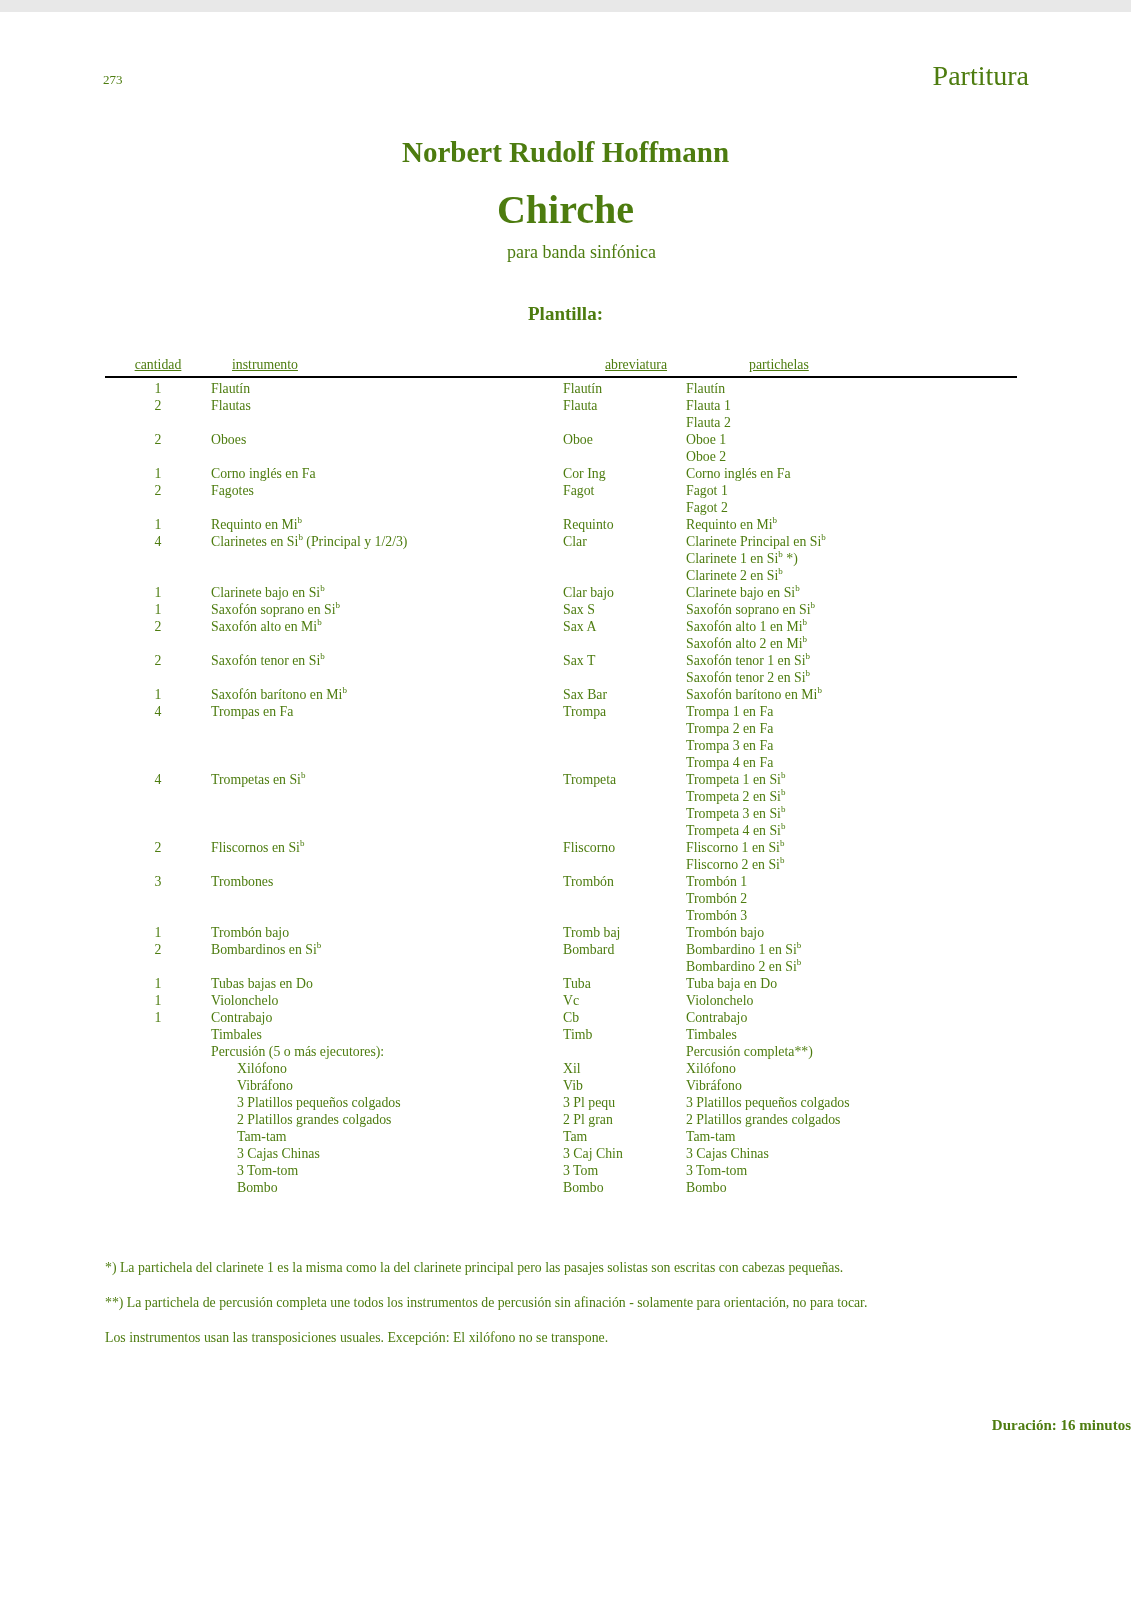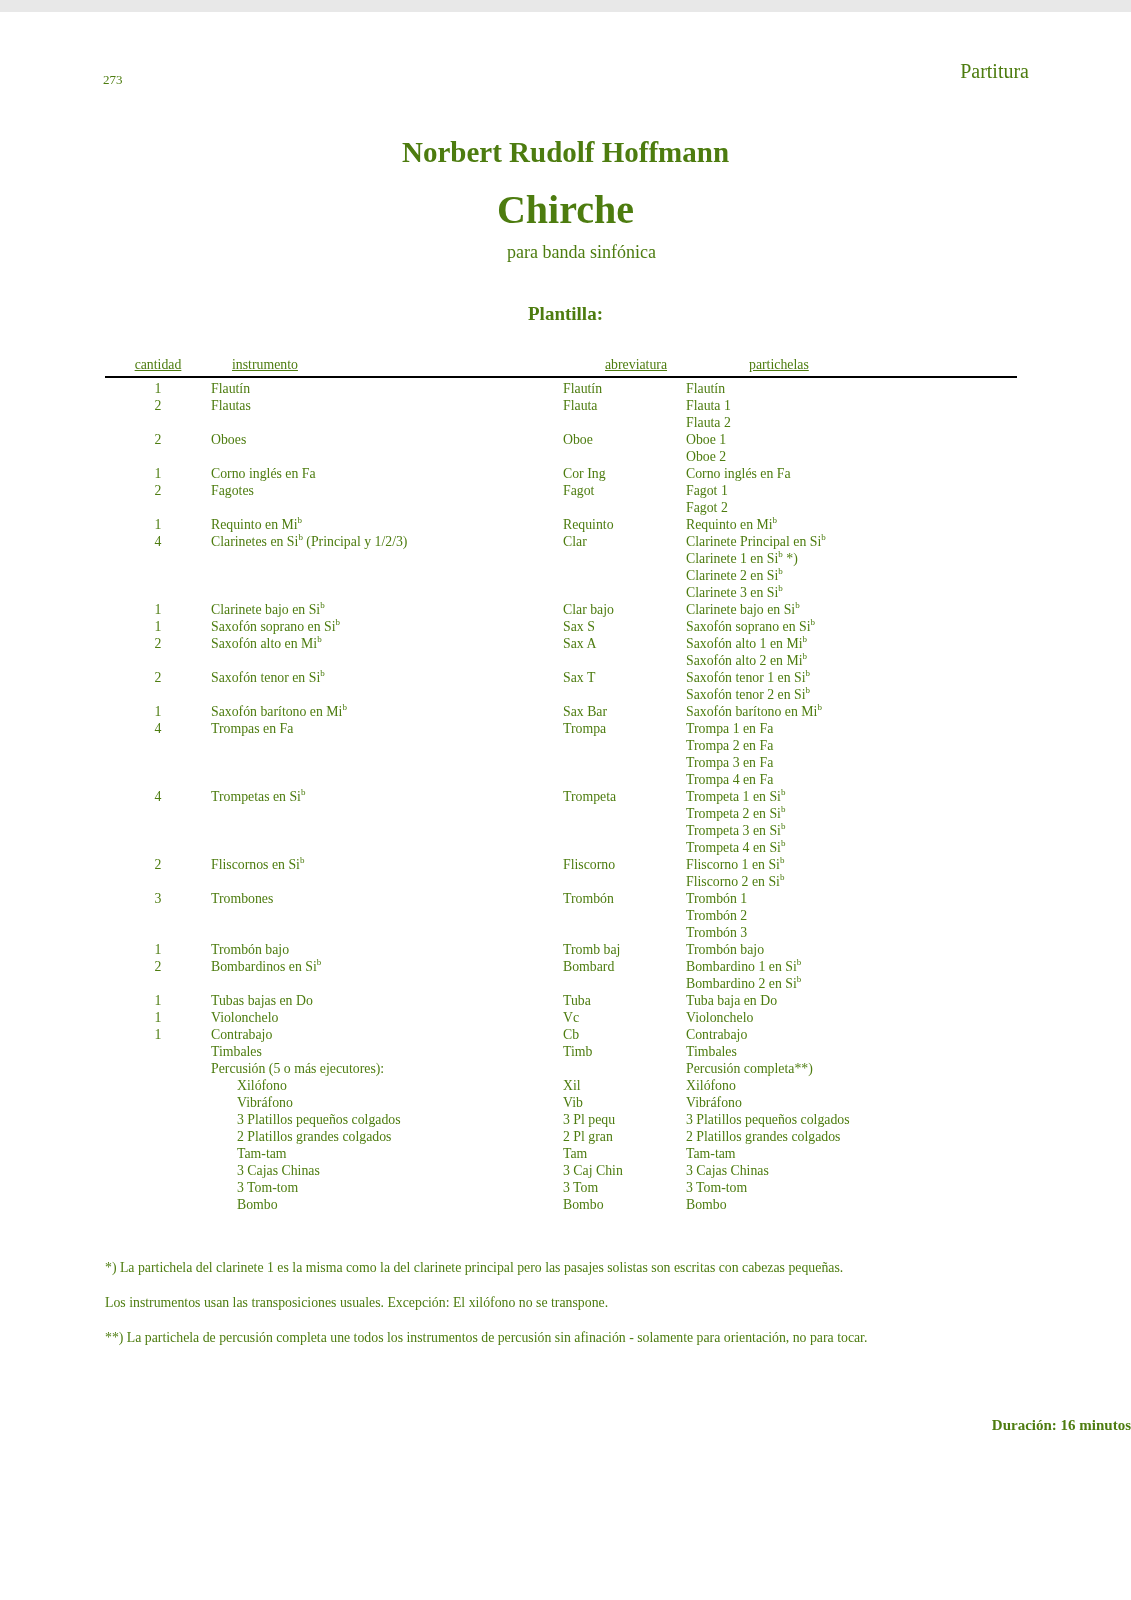--- a/index.html
+++ b/index.html
@@ -6,21 +6,21 @@
   .page{
     position:relative;
     width:1131px;height:1600px;
     background:#ffffff;
     color:#4d7c0f;
     font-family:"Liberation Serif","DejaVu Serif",serif;
     overflow:hidden;
     margin:12px auto;
   }
   .page-number{position:absolute;left:103px;top:60px;font-size:13px;}
-  .doc-label{position:absolute;right:102px;top:48px;font-size:20px;}
+  .doc-label{position:absolute;right:102px;top:48px;font-size:28px;}
   .composer{position:absolute;left:0;right:0;top:124px;text-align:center;font-size:29px;font-weight:bold;}
   .work-title{position:absolute;left:0;right:0;top:174px;text-align:center;font-size:40px;font-weight:bold;margin:0;}
   .subtitle{position:absolute;left:0;right:0;top:230px;text-align:center;font-size:18px;padding-left:32px;}
   .section-heading{position:absolute;left:0;right:0;top:291px;text-align:center;font-size:19px;font-weight:bold;}
 
   .instr-table{position:absolute;left:105px;top:344px;width:912px;font-size:13.8px;}
   .thead{
     display:grid;grid-template-columns:106px 352px 123px 1fr;
     border-bottom:2px solid #000;padding-bottom:2px;line-height:18px;gap:21px;
   }
@@ -123,26 +123,20 @@
           <div class="c3"></div>
           <div class="c4">Clarinete 1 en Si<sup>b</sup> *)</div>
         </div>
         <div class="trow">
           <div class="c1"></div>
           <div class="c2"></div>
           <div class="c3"></div>
           <div class="c4">Clarinete 2 en Si<sup>b</sup></div>
         </div>
         <div class="trow">
-          <div class="c1"></div>
-          <div class="c2"></div>
-          <div class="c3"></div>
-          <div class="c4">Clarinete 3 en Si<sup>b</sup></div>
-        </div>
-        <div class="trow">
           <div class="c1">1</div>
           <div class="c2">Clarinete bajo en Si<sup>b</sup></div>
           <div class="c3">Clar bajo</div>
           <div class="c4">Clarinete bajo en Si<sup>b</sup></div>
         </div>
         <div class="trow">
           <div class="c1">1</div>
           <div class="c2">Saxofón soprano en Si<sup>b</sup></div>
           <div class="c3">Sax S</div>
           <div class="c4">Saxofón soprano en Si<sup>b</sup></div>
@@ -349,19 +343,19 @@
           <div class="c1"></div>
           <div class="c2 indent">Bombo</div>
           <div class="c3">Bombo</div>
           <div class="c4">Bombo</div>
         </div>
       </div>
   </div>
 
   <div class="footnotes">
     <p>*) La partichela del clarinete 1 es la misma como la del clarinete principal pero las pasajes solistas son escritas con cabezas pequeñas.</p>
+    <p>**) La partichela de percusión completa une todos los instrumentos de percusión sin afinación - solamente para orientación, no para tocar.</p>
     <p>Los instrumentos usan las transposiciones usuales. Excepción: El xilófono no se transpone.</p>
-    <p>**) La partichela de percusión completa une todos los instrumentos de percusión sin afinación - solamente para orientación, no para tocar.</p>
   </div>
 
   <div class="duration">Duración: 16 minutos</div>
 
 </div>
 
 </body></html>

